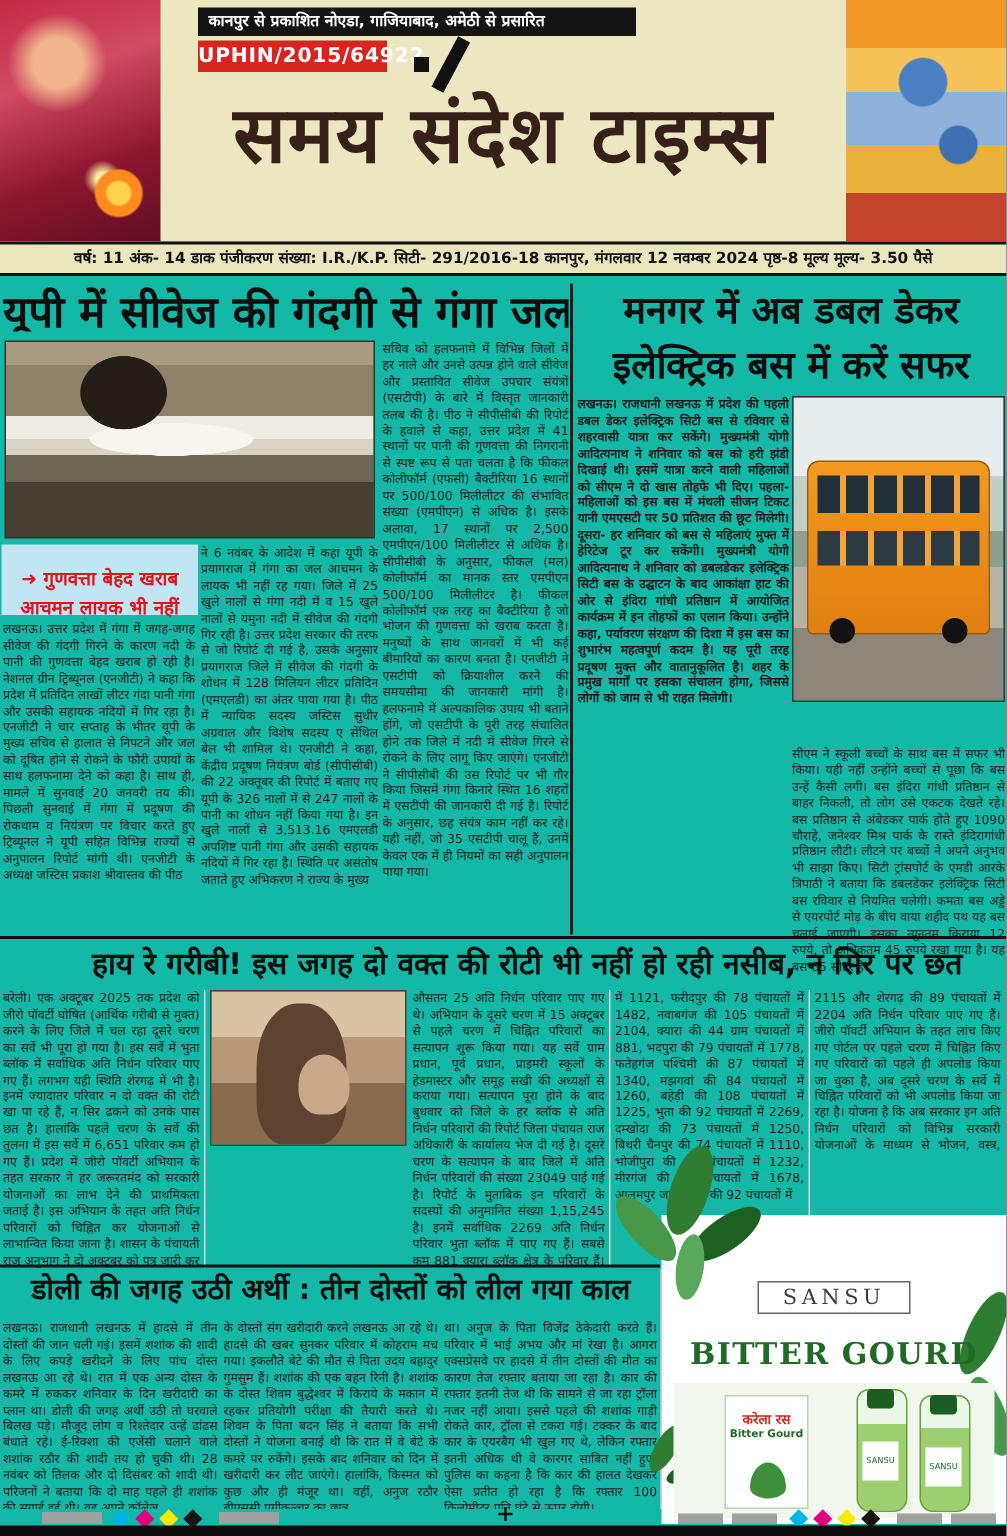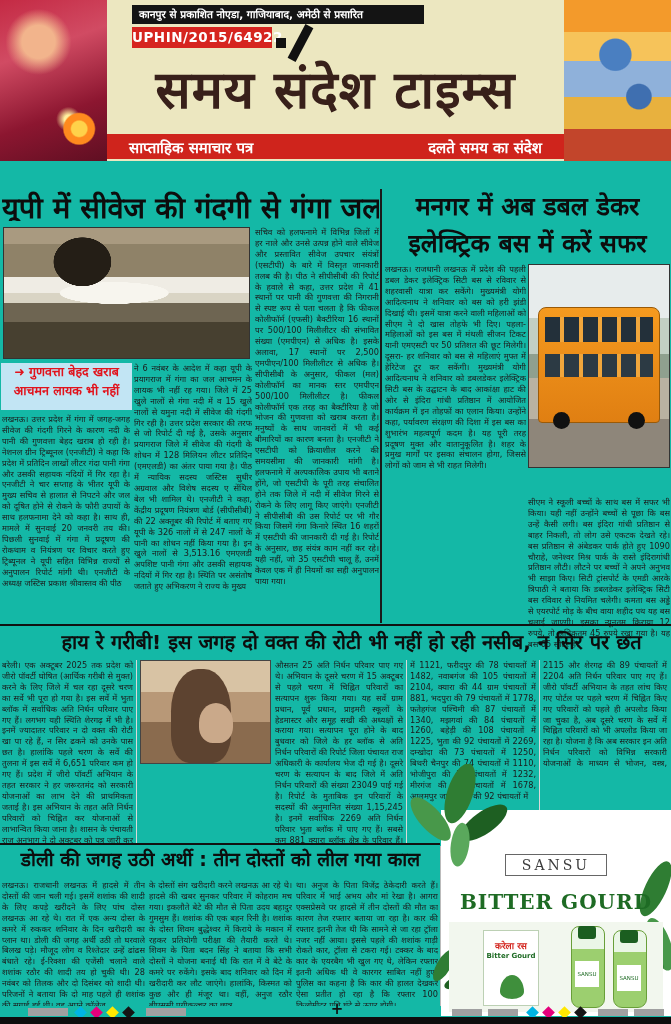--- a/index.html
+++ b/index.html
@@ -14,21 +14,21 @@
       radial-gradient(circle at 64% 74%, #ffef9e 0 3%, rgba(0,0,0,0) 9%),
       radial-gradient(circle at 36% 26%, #f2b48c 0 12%, rgba(0,0,0,0) 24%),
       linear-gradient(160deg,#c42a44 0%,#d14b63 32%,#8c1630 68%,#5f0f22 100%);}
   .img-deity{left:564px;top:0;width:107px;height:161px;overflow:hidden;
     background:
       radial-gradient(circle at 48% 34%, #4a7fc1 0 13%, rgba(0,0,0,0) 14%),
       radial-gradient(circle at 70% 60%, #3f6fb0 0 10%, rgba(0,0,0,0) 11%),
       linear-gradient(#f39a2b 0 20%,#f6c35a 20% 38%,#8fb1da 38% 60%,#e8b13e 60% 80%,#c2452b 80% 100%);}
   .top-strip{left:132px;top:5px;width:292px;height:19px;background:#141414;color:#fff;
     font-size:10.5px;font-weight:bold;line-height:19px;padding-left:7px;white-space:nowrap;}
-  .reg-box{left:132px;top:27px;width:140px;height:21px;background:#d6251f;color:#fff;
+  .reg-box{left:132px;top:27px;width:126px;height:21px;background:#d6251f;color:#fff;
     font-size:13.5px;font-weight:bold;text-align:center;line-height:21px;letter-spacing:.5px;}
   .deco-square{left:276px;top:38px;width:10px;height:10px;background:#111;}
   .deco-slash{left:296px;top:24px;width:9px;height:38px;background:#111;transform:rotate(28deg);}
   .masthead{left:107px;top:40px;width:457px;height:94px;display:flex;align-items:center;justify-content:center;
     font-size:52px;font-weight:bold;color:#38201a;white-space:nowrap;letter-spacing:1px;}
   .tagline-band{left:107px;top:134px;width:457px;height:25px;background:#cf241c;color:#fff;
     display:flex;justify-content:space-between;align-items:center;padding:0 22px;
     font-size:15px;font-weight:bold;white-space:nowrap;}
   .info-row{left:0;top:161px;width:671px;height:23px;background:#eae7bf;border-top:2px solid #111;
     border-bottom:2px solid #111;font-size:10.2px;font-weight:600;color:#111;text-align:center;
@@ -36,27 +36,27 @@
   
   .hl{font-weight:bold;color:#0d0d0d;white-space:nowrap;overflow:hidden;}
   .bt{font-size:8.2px;line-height:1.33;text-align:justify;overflow:hidden;color:#1b1b1b;}
   .a1-headline{left:2px;top:187px;width:377px;height:34px;font-size:29px;text-align:center;}
   .a1-photo{left:3px;top:227px;width:247px;height:132px;border:1px solid #333;overflow:hidden;
     background:
       radial-gradient(ellipse 52px 44px at 32% 26%, #241e16 0 55%, rgba(0,0,0,0) 56%),
       radial-gradient(ellipse 90px 18px at 45% 50%, #f7f5ee 0 60%, rgba(0,0,0,0) 61%),
       linear-gradient(#a99a80 0 12%,#8f8268 12% 38%,#efece4 38% 50%,#d9d4c4 50% 58%,#6e6552 58% 72%,#474030 72% 100%);}
   .a1-badge{left:1px;top:363px;width:131px;height:47px;background:#c2e5f4;color:#e1131c;
-    font-weight:bold;font-size:12.5px;text-align:center;line-height:1.5;padding-top:0;}
+    font-weight:bold;font-size:12.5px;text-align:center;line-height:1.5;padding-top:14px;}
   .a1-col1{left:2px;top:414px;width:128px;height:209px;}
   .a1-col2{left:134px;top:363px;width:118px;height:260px;}
   .a1-col3{left:255px;top:227px;width:124px;height:396px;}
   .divider-v1{left:380px;top:189px;width:2px;height:434px;background:#1a1a1a;}
   .a2-headline{left:385px;top:188px;width:285px;height:74px;font-size:25px;line-height:37px;text-align:center;}
-  .a2-col1{left:385px;top:264px;width:141px;height:359px;}
+  .a2-col1{left:385px;top:264px;width:141px;height:359px;font-weight:bold;}
   .a2-photo{left:528px;top:264px;width:142px;height:204px;border:1px solid #333;overflow:hidden;
     background:linear-gradient(#e7ecec 0 26%,#c2cfc4 26% 44%,#8fa08f 44% 56%,#b9b2a2 56% 76%,#8e867a 76% 100%);}
   .bus-body{left:9px;top:42px;width:122px;height:116px;background:linear-gradient(#f59a1f,#e07f12);
     border-radius:8px 8px 4px 4px;border:1px solid #9a5a08;}
   .bus-win-top{left:6px;top:9px;width:108px;height:25px;
     background:repeating-linear-gradient(90deg,#23303a 0 15px,#f0a63c 15px 19px);}
   .bus-win-bot{left:6px;top:46px;width:108px;height:23px;
     background:repeating-linear-gradient(90deg,#2c3a44 0 15px,#f0a63c 15px 19px);}
   .bus-wheel-l{left:14px;bottom:-7px;width:17px;height:17px;border-radius:50%;background:#111;}
   .bus-wheel-r{right:14px;bottom:-7px;width:17px;height:17px;border-radius:50%;background:#111;}
@@ -113,25 +113,22 @@
 <div class="page">
 
   <div class="abs header">
     <div class="abs img-goddess"></div>
     <div class="abs img-deity"></div>
     <div class="abs top-strip">कानपुर से प्रकाशित नोएडा, गाजियाबाद, अमेठी से प्रसारित</div>
     <div class="abs reg-box">UPHIN/2015/64922</div>
     <div class="abs deco-square"></div>
     <div class="abs deco-slash"></div>
     <div class="abs masthead">समय संदेश टाइम्स</div>
-    <div class="abs tagline-band">
-      <span>साप्ताहिक समाचार पत्र</span>
-      <span>दलते समय का संदेश</span>
-    </div>
-  </div>
+  </div>
+  <div class="abs info-row">वर्ष: 11 अंक- 14  डाक पंजीकरण संख्या: I.R./K.P. सिटी- 291/2016-18 कानपुर, मंगलवार 12 नवम्बर 2024    पृष्ठ-8 मूल्य मूल्य- 3.50 पैसे</div>
 
   <div class="abs hl a1-headline">यूपी में सीवेज की गंदगी से गंगा जल दूषित</div>
   <div class="abs a1-photo"></div>
   <div class="abs a1-badge">
     <div>
       <span>➜</span>
       <span>गुणवत्ता बेहद खराब</span>
     </div>
     <div>आचमन लायक भी नहीं</div>
   </div>

